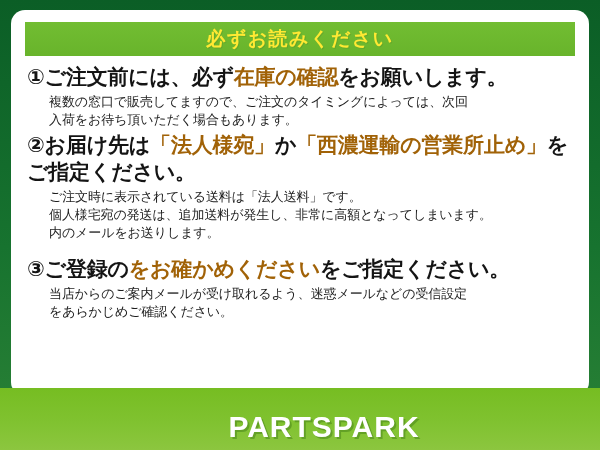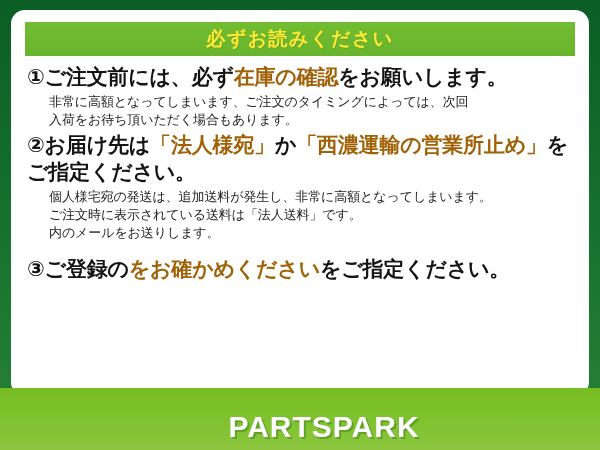--- a/index.html
+++ b/index.html
@@ -122,36 +122,40 @@
 
     <div id="title-bar">
       <span id="title-text">必ずお読みください</span>
     </div>
 
     <div id="content">
 
       <div class="item" id="item1">
         <div class="item-head"><span>①</span><span>ご注文前には、必ず</span><span class="hl">在庫の確認</span><span>をお願いします。</span></div>
         <div class="item-body">
-          <div>非常に高額となってしまいます、ご注文のタイミングによっては、次回</div>
+          <div>複数の窓口で販売してますので、ご注文のタイミングによっては、次回</div>
           <div>入荷をお待ち頂いただく場合もあります。</div>
         </div>
       </div>
 
       <div class="item" id="item2">
         <div class="item-head wrapline"><span>②</span><span>お届け先は</span><span class="hl">「法人様宛」</span><span>か</span><span class="hl">「西濃運輸の営業所止め」</span><span>をご指定ください。</span></div>
         <div class="item-body">
+          <div>ご注文時に表示されている送料は「法人送料」です。</div>
           <div>個人様宅宛の発送は、追加送料が発生し、非常に高額となってしまいます。</div>
-          <div>ご注文時に表示されている送料は「法人送料」です。</div>
           <div>内のメールをお送りします。</div>
         </div>
       </div>
 
       <div class="item" id="item3">
         <div class="item-head"><span>③</span><span>ご登録の</span><span class="hl">をお確かめください</span><span>をご指定ください。</span></div>
+        <div class="item-body">
+          <div>当店からのご案内メールが受け取れるよう、迷惑メールなどの受信設定</div>
+          <div>をあらかじめご確認ください。</div>
+        </div>
       </div>
 
     </div>
   </div>
 
   <div id="footer-band"></div>
   <div id="footer-logo">PARTSPARK</div>
 
 </div>
 

